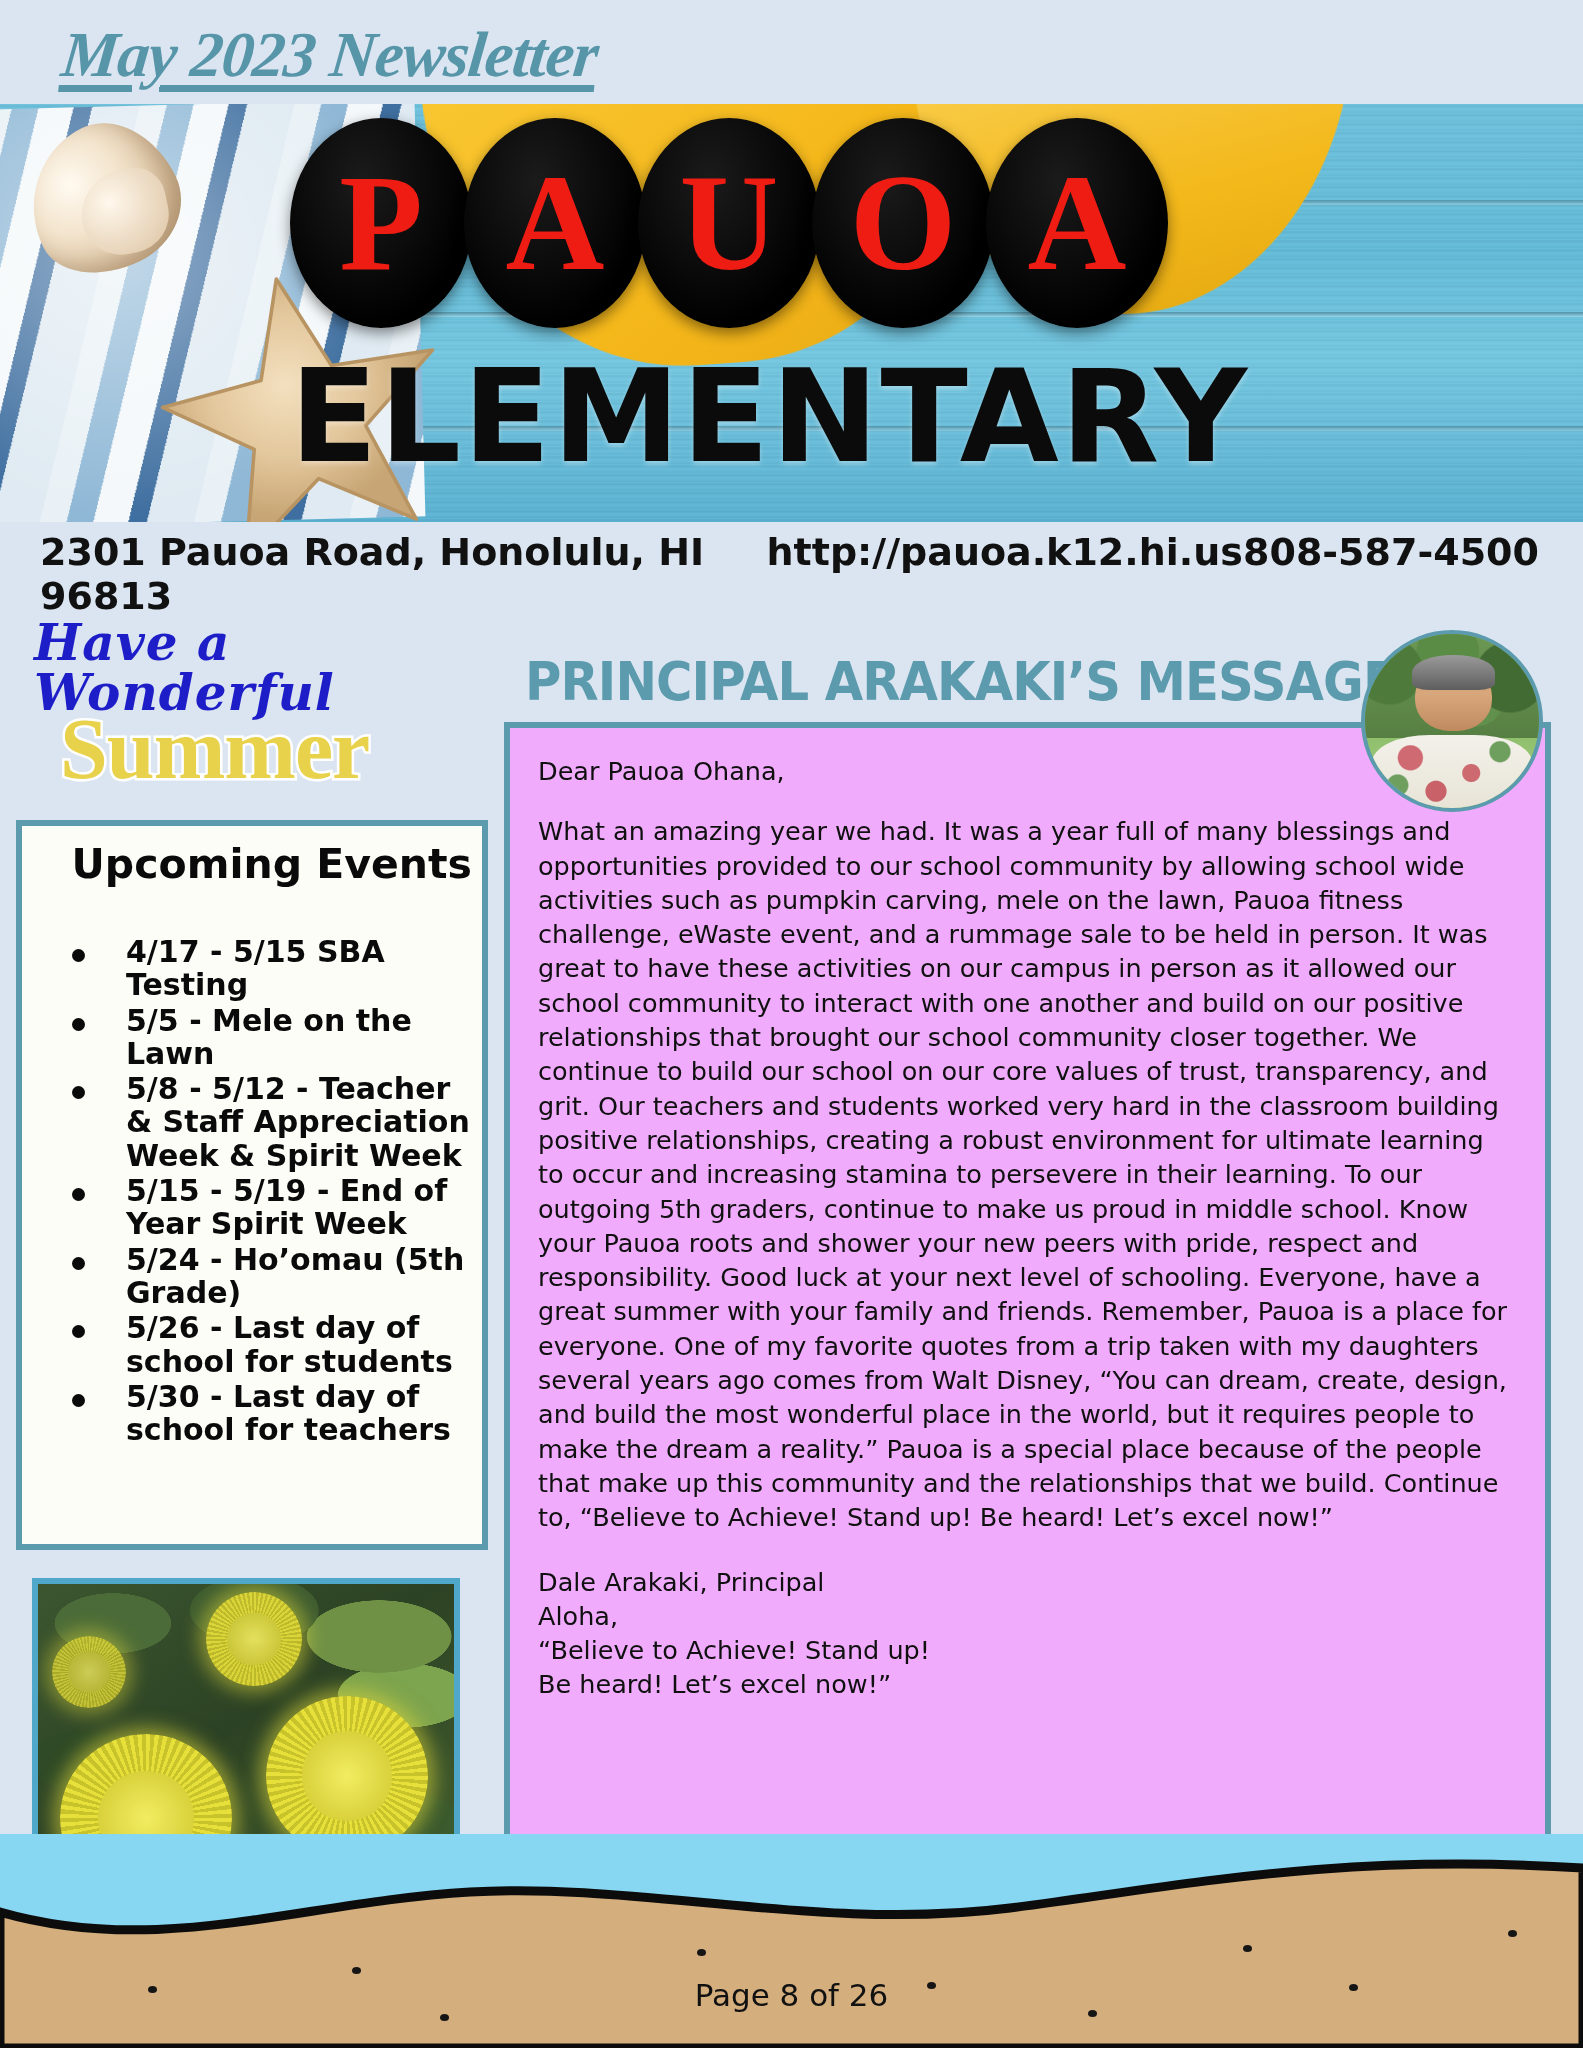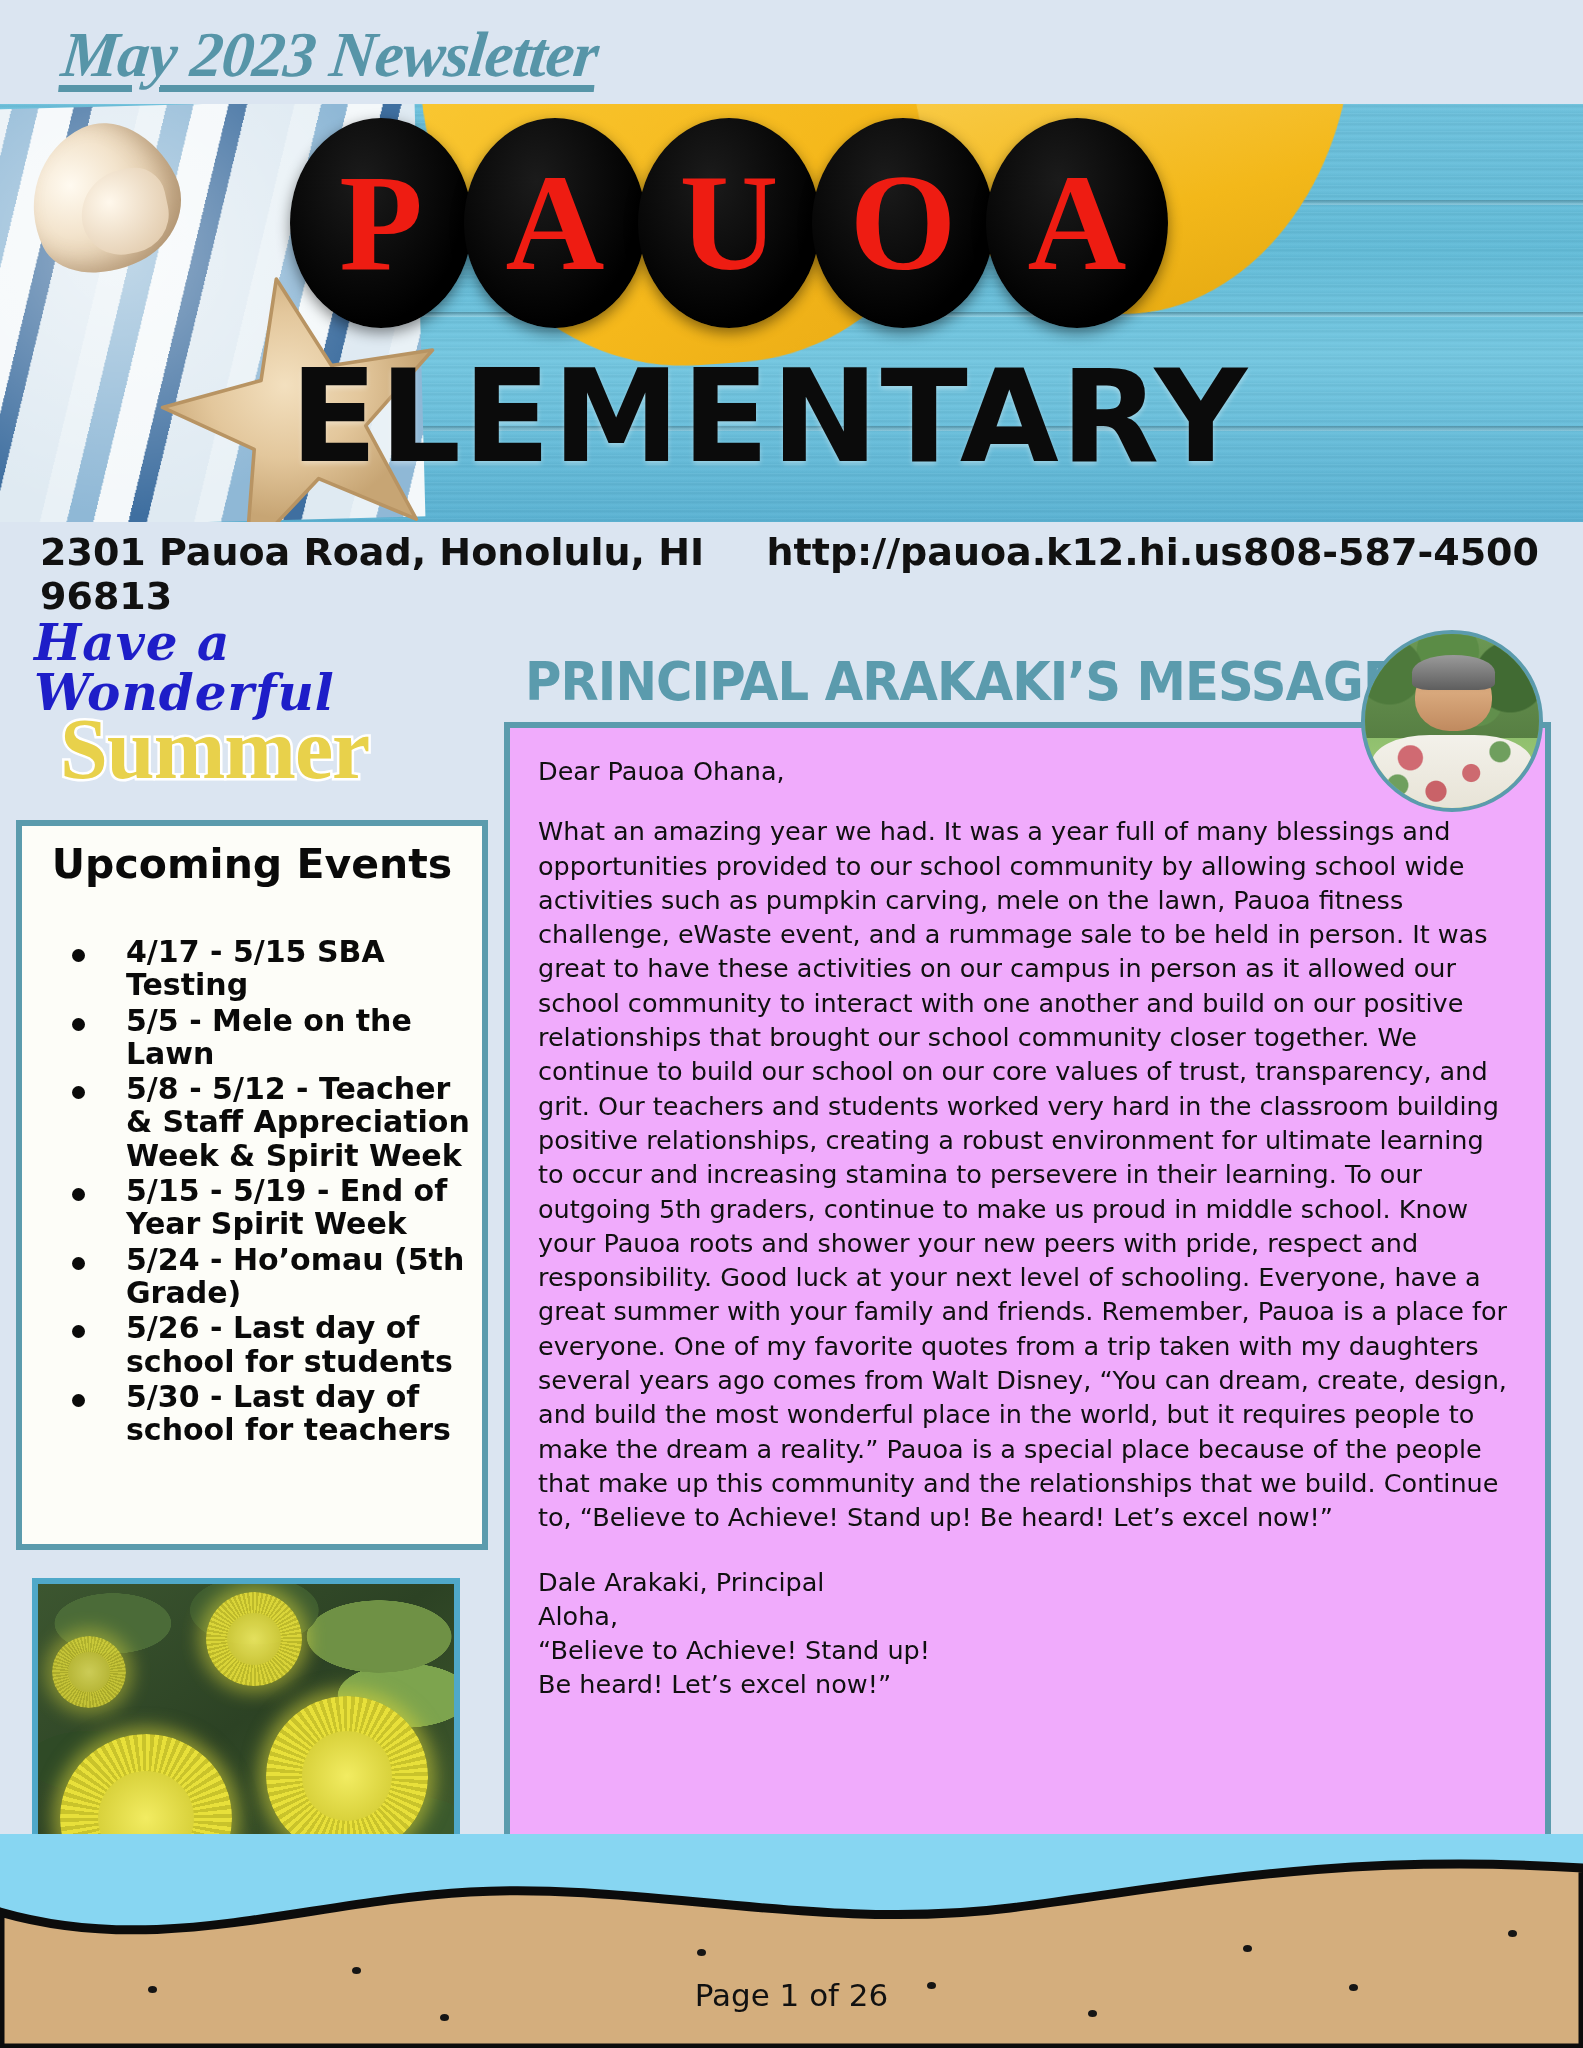--- a/index.html
+++ b/index.html
@@ -278,21 +278,21 @@
   .events-box {
     position: absolute;
     left: 16px; top: 820px;
     width: 472px;
     height: 730px;
     background: #fdfdf8;
     border: 6px solid #5b9bad;
     padding: 14px 10px 10px 10px;
   }
   .events-title {
-    text-align: center;
+    text-align: right;
     font-family: "DejaVu Sans", sans-serif;
     font-weight: bold;
     font-size: 41px;
     color: #0a0a0a;
     margin-bottom: 20px;
   }
   .events-list {
     list-style: none;
     padding-left: 38px;
     margin-top: 47px;
@@ -512,15 +512,15 @@
     <div class="sand-dot" style="left:352px;  top:133px;"></div>
     <div class="sand-dot" style="left:440px;  top:180px;"></div>
     <div class="sand-dot" style="left:697px;  top:115px;"></div>
     <div class="sand-dot" style="left:927px;  top:148px;"></div>
     <div class="sand-dot" style="left:1088px; top:176px;"></div>
     <div class="sand-dot" style="left:1243px; top:111px;"></div>
     <div class="sand-dot" style="left:1349px; top:150px;"></div>
     <div class="sand-dot" style="left:1508px; top:96px;"></div>
   </div>
 
-  <div class="page-number">Page 1 of 26</div>
+  <div class="page-number">Page 8 of 26</div>
 
 </div>
 
 </body></html>

